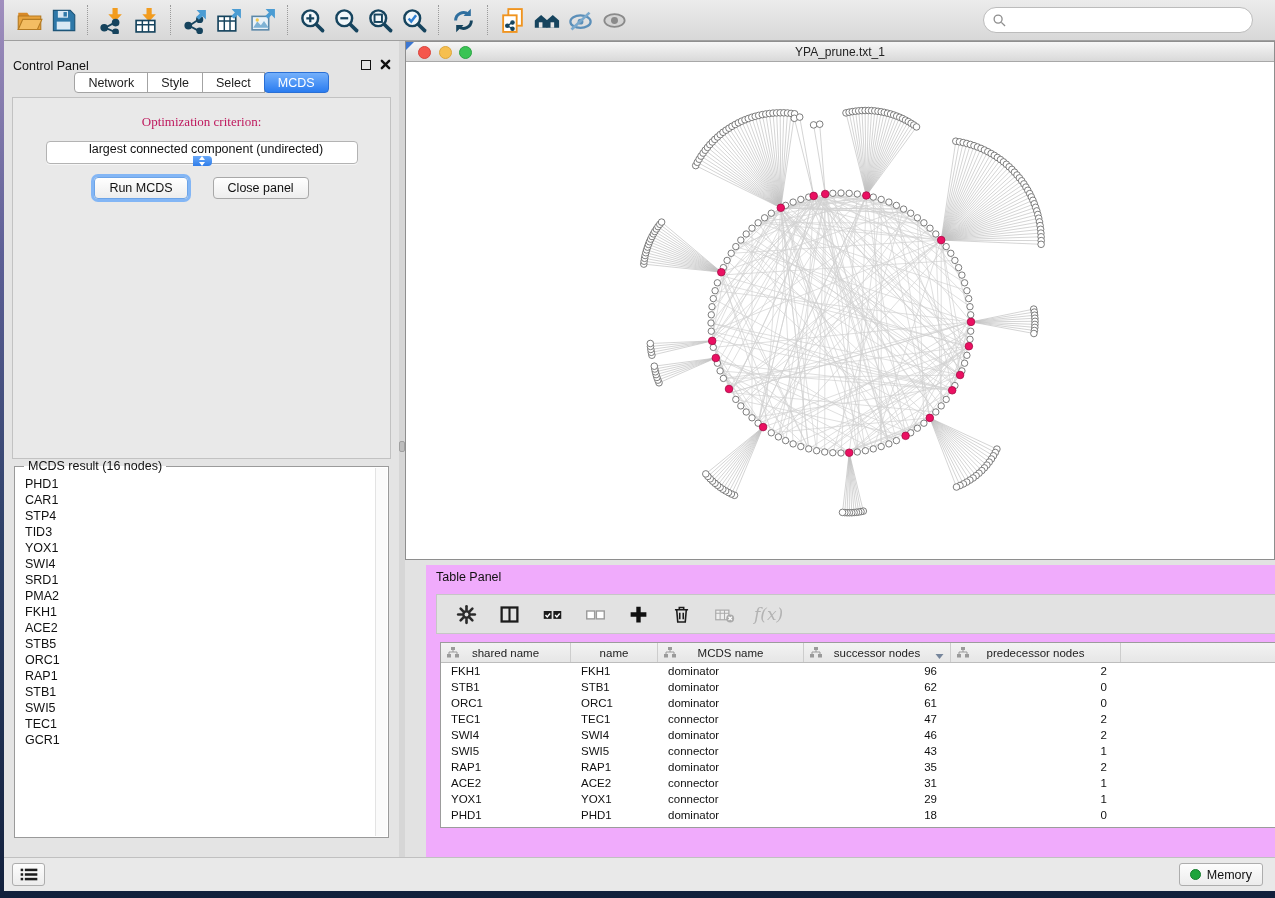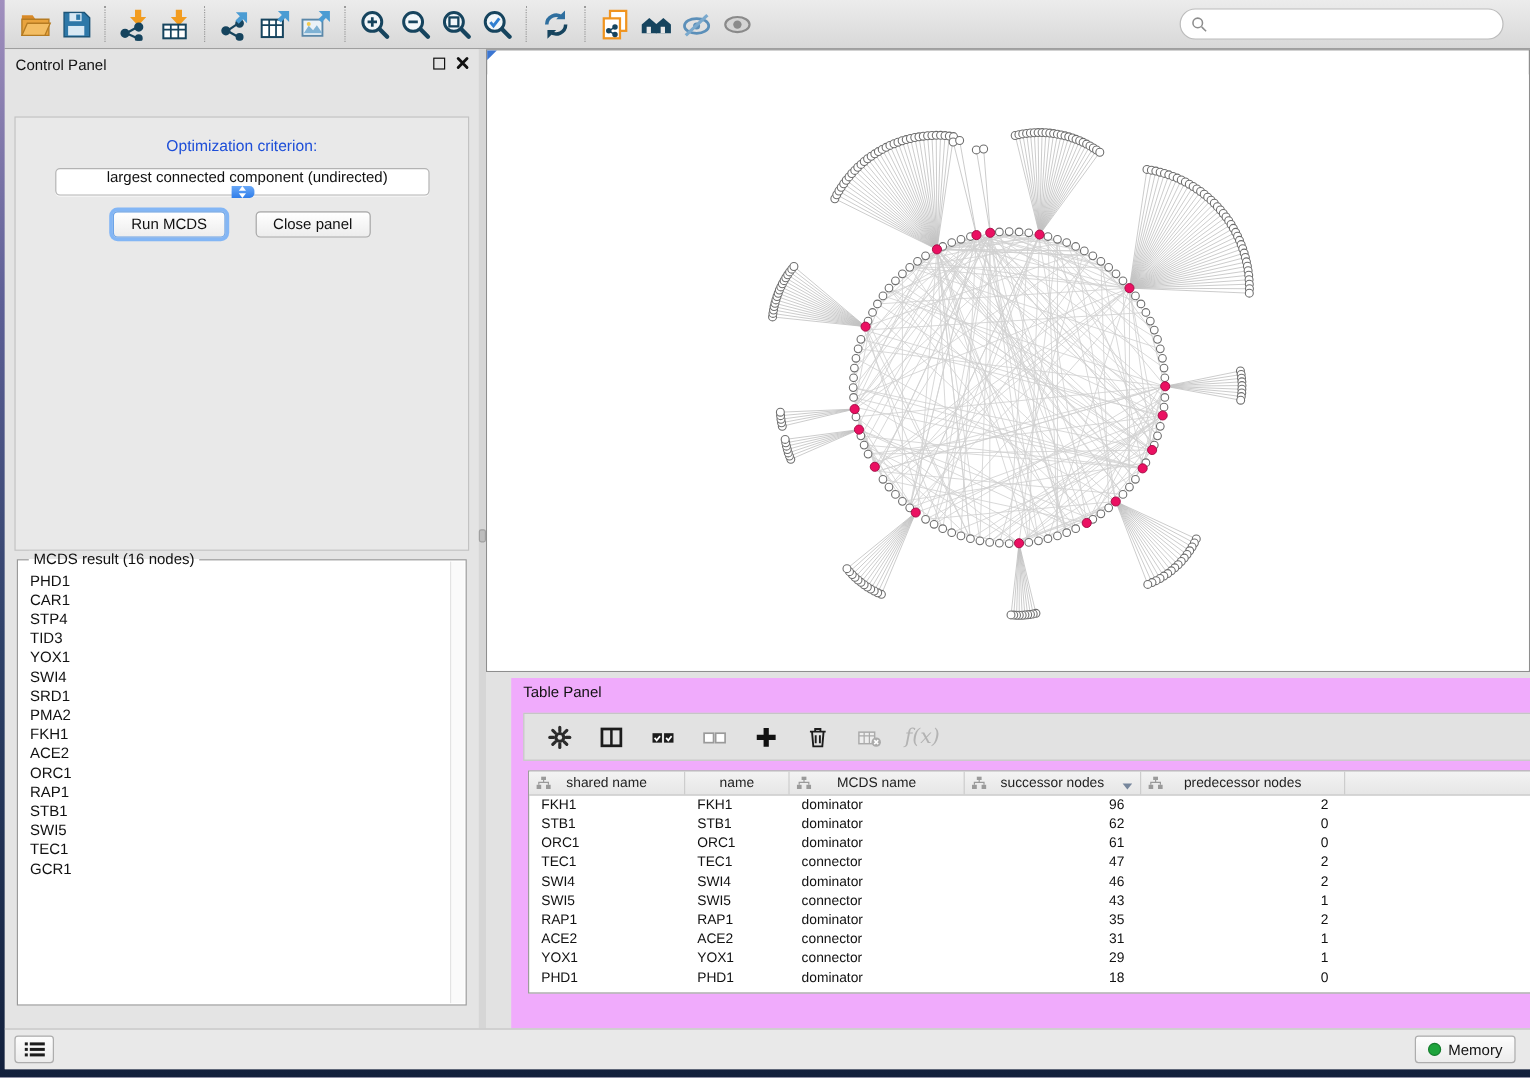--- a/index.html
+++ b/index.html
@@ -15,35 +15,35 @@
   .tb-btn { width:34px; height:32px; display:flex; align-items:center; justify-content:center; }
   .tb-btn svg { width:27px; height:27px; }
   .tb-sep { border-left:1px dotted #9a9a9a; height:30px; margin:0 7px; }
   .searchbox { position:absolute; right:22px; top:7px; width:270px; height:26px; background:#fff;
                border:1px solid #bcbcbc; border-radius:13px; display:flex; align-items:center; padding:0 9px; }
   .searchbox input { border:none; outline:none; flex:1; font-size:12px; background:transparent; }
   .searchbox svg { width:13px; height:13px; margin-right:5px; }
 
   
   .cpanel { position:absolute; left:0; top:41px; width:395px; height:816px; background:#e4e4e4; }
-  .cp-header { position:absolute; left:0; top:0; width:100%; height:26px; display:flex; align-items:center; }
+  .cp-header { position:absolute; left:0; top:12px; width:100%; height:26px; display:flex; align-items:center; }
   .cp-title { margin-left:9px; font-size:12.5px; color:#111; }
   .win-ctrls { position:absolute; right:8px; top:6px; display:flex; gap:9px; align-items:center; }
   .ic-float { width:10px; height:10px; border:1.5px solid #111; background:transparent; }
   .ic-close svg { width:11px; height:11px; display:block; }
 
   .cp-tabs { position:absolute; left:0; top:31px; width:100%; display:flex; justify-content:center; }
   .cp-tab { height:21px; padding:3px 13px; background:#fff; border:1px solid #a3a3a3; margin-left:-1px;
             font-size:12.5px; color:#222; }
   .cp-tab:first-child { border-radius:4px 0 0 4px; margin-left:0; }
   .cp-tab.active { background:linear-gradient(#74b0fb,#2a7cf0); border-color:#2a6fd4; color:#fff; border-radius:4px; }
 
   .cp-box { position:absolute; left:8px; top:56px; width:379px; height:362px; background:#e9e9e9;
             border:1px solid #c2c2c2; }
-  .opt-label { text-align:center; margin-top:16px; font-size:13px; color:#1d4ed8; }
+  .opt-label { text-align:center; margin-top:16px; font-size:13px; color:#be185d;font-family:Liberation Serif, serif; }
   .selectwrap { margin:11px auto 0; width:312px; height:23px; background:#fff; border:1px solid #b3b3b3;
                 border-radius:4px; display:flex; align-items:center; position:relative; box-shadow:0 1px 0 rgba(255,255,255,.6);flex-direction:column; }
   .selectwrap .sel-text { flex:1; padding-left:9px; font-size:12.5px; color:#111; white-space:nowrap; }
   .sel-stepper { width:19px; height:23px; margin-right:-1px; border-radius:0 4px 4px 0;
                  background:linear-gradient(#6aa9f8,#2f7de9); display:flex; flex-direction:column;
                  align-items:center; justify-content:center; gap:2px; }
   .tri-up { width:0; height:0; border-left:3.5px solid transparent; border-right:3.5px solid transparent; border-bottom:4.5px solid #fff; }
   .tri-dn { width:0; height:0; border-left:3.5px solid transparent; border-right:3.5px solid transparent; border-top:4.5px solid #fff; }
   .btnrow { display:flex; justify-content:center; gap:25px; margin-top:13px; }
   .mac-btn { height:22px; padding:2px 14px; background:linear-gradient(#ffffff,#ededed);
@@ -272,20 +272,26 @@
       <span class="cp-title">Control Panel</span>
       <span class="win-ctrls">
         <span class="ic-float"></span>
         <span class="ic-close">
             <svg viewBox="0 0 12 12">
               <path d="M2 2l8 8M10 2l-8 8" stroke="#111" stroke-width="2.6" stroke-linecap="round"></path>
             </svg>
           </span>
       </span>
     </div>
+    <div class="cp-tabs">
+        <div class="cp-tab">Network</div>
+        <div class="cp-tab">Style</div>
+        <div class="cp-tab">Select</div>
+        <div class="cp-tab active">MCDS</div>
+      </div>
     <div class="cp-box">
       <div class="opt-label">Optimization criterion:</div>
       <div class="selectwrap">
         <span class="sel-text">largest connected component (undirected)</span>
         <span class="sel-stepper">
             <span class="tri-up"></span>
             <span class="tri-dn"></span>
           </span>
       </div>
       <div class="btnrow">
@@ -299,37 +305,44 @@
           <div class="mcds-item">PHD1</div>
           <div class="mcds-item">CAR1</div>
           <div class="mcds-item">STP4</div>
           <div class="mcds-item">TID3</div>
           <div class="mcds-item">YOX1</div>
           <div class="mcds-item">SWI4</div>
           <div class="mcds-item">SRD1</div>
           <div class="mcds-item">PMA2</div>
           <div class="mcds-item">FKH1</div>
           <div class="mcds-item">ACE2</div>
+          <div class="mcds-item">STB5</div>
           <div class="mcds-item">ORC1</div>
           <div class="mcds-item">RAP1</div>
           <div class="mcds-item">STB1</div>
           <div class="mcds-item">SWI5</div>
           <div class="mcds-item">TEC1</div>
           <div class="mcds-item">GCR1</div>
         </div>
       <div class="list-track"></div>
     </div>
   </div>
 
   <div class="vsplit">
       <div class="handle"></div>
     </div>
 
   <div class="netframe">
     <div class="frame-corner"></div>
+    <div class="net-title">
+      <span class="tl red"></span>
+      <span class="tl yel"></span>
+      <span class="tl grn"></span>
+      <span>YPA_prune.txt_1</span>
+    </div>
     <div class="netcanvas">
       <svg viewBox="0 0 868 497">
           <g stroke="#9a9a9a" stroke-width="0.7" opacity="0.45" fill="none">
             <line x1="482.9" y1="140.1" x2="352.1" y2="160.8"></line>
             <line x1="365.3" y1="151.2" x2="482.9" y2="381.9"></line>
             <line x1="311.4" y1="301.2" x2="334.8" y2="343.9"></line>
             <line x1="475.2" y1="384.6" x2="467.3" y2="135.1"></line>
             <line x1="314.1" y1="213.1" x2="548.9" y2="198.4"></line>
             <line x1="346.0" y1="166.2" x2="548.9" y2="323.6"></line>
             <line x1="311.4" y1="301.2" x2="402.7" y2="386.9"></line>

